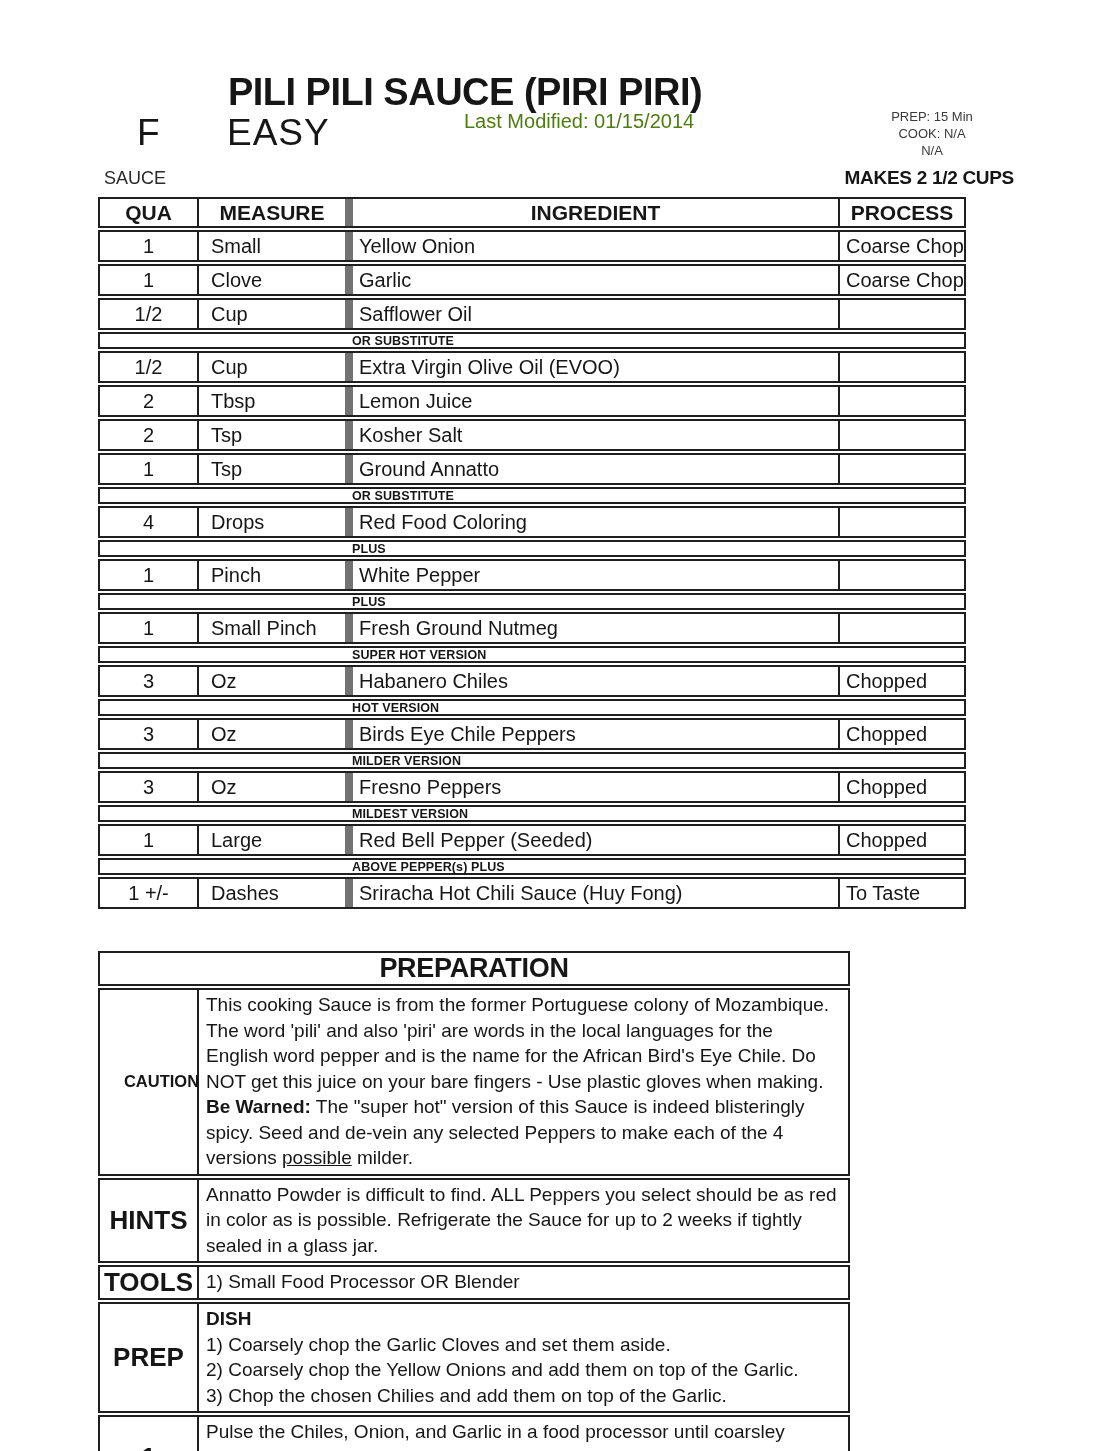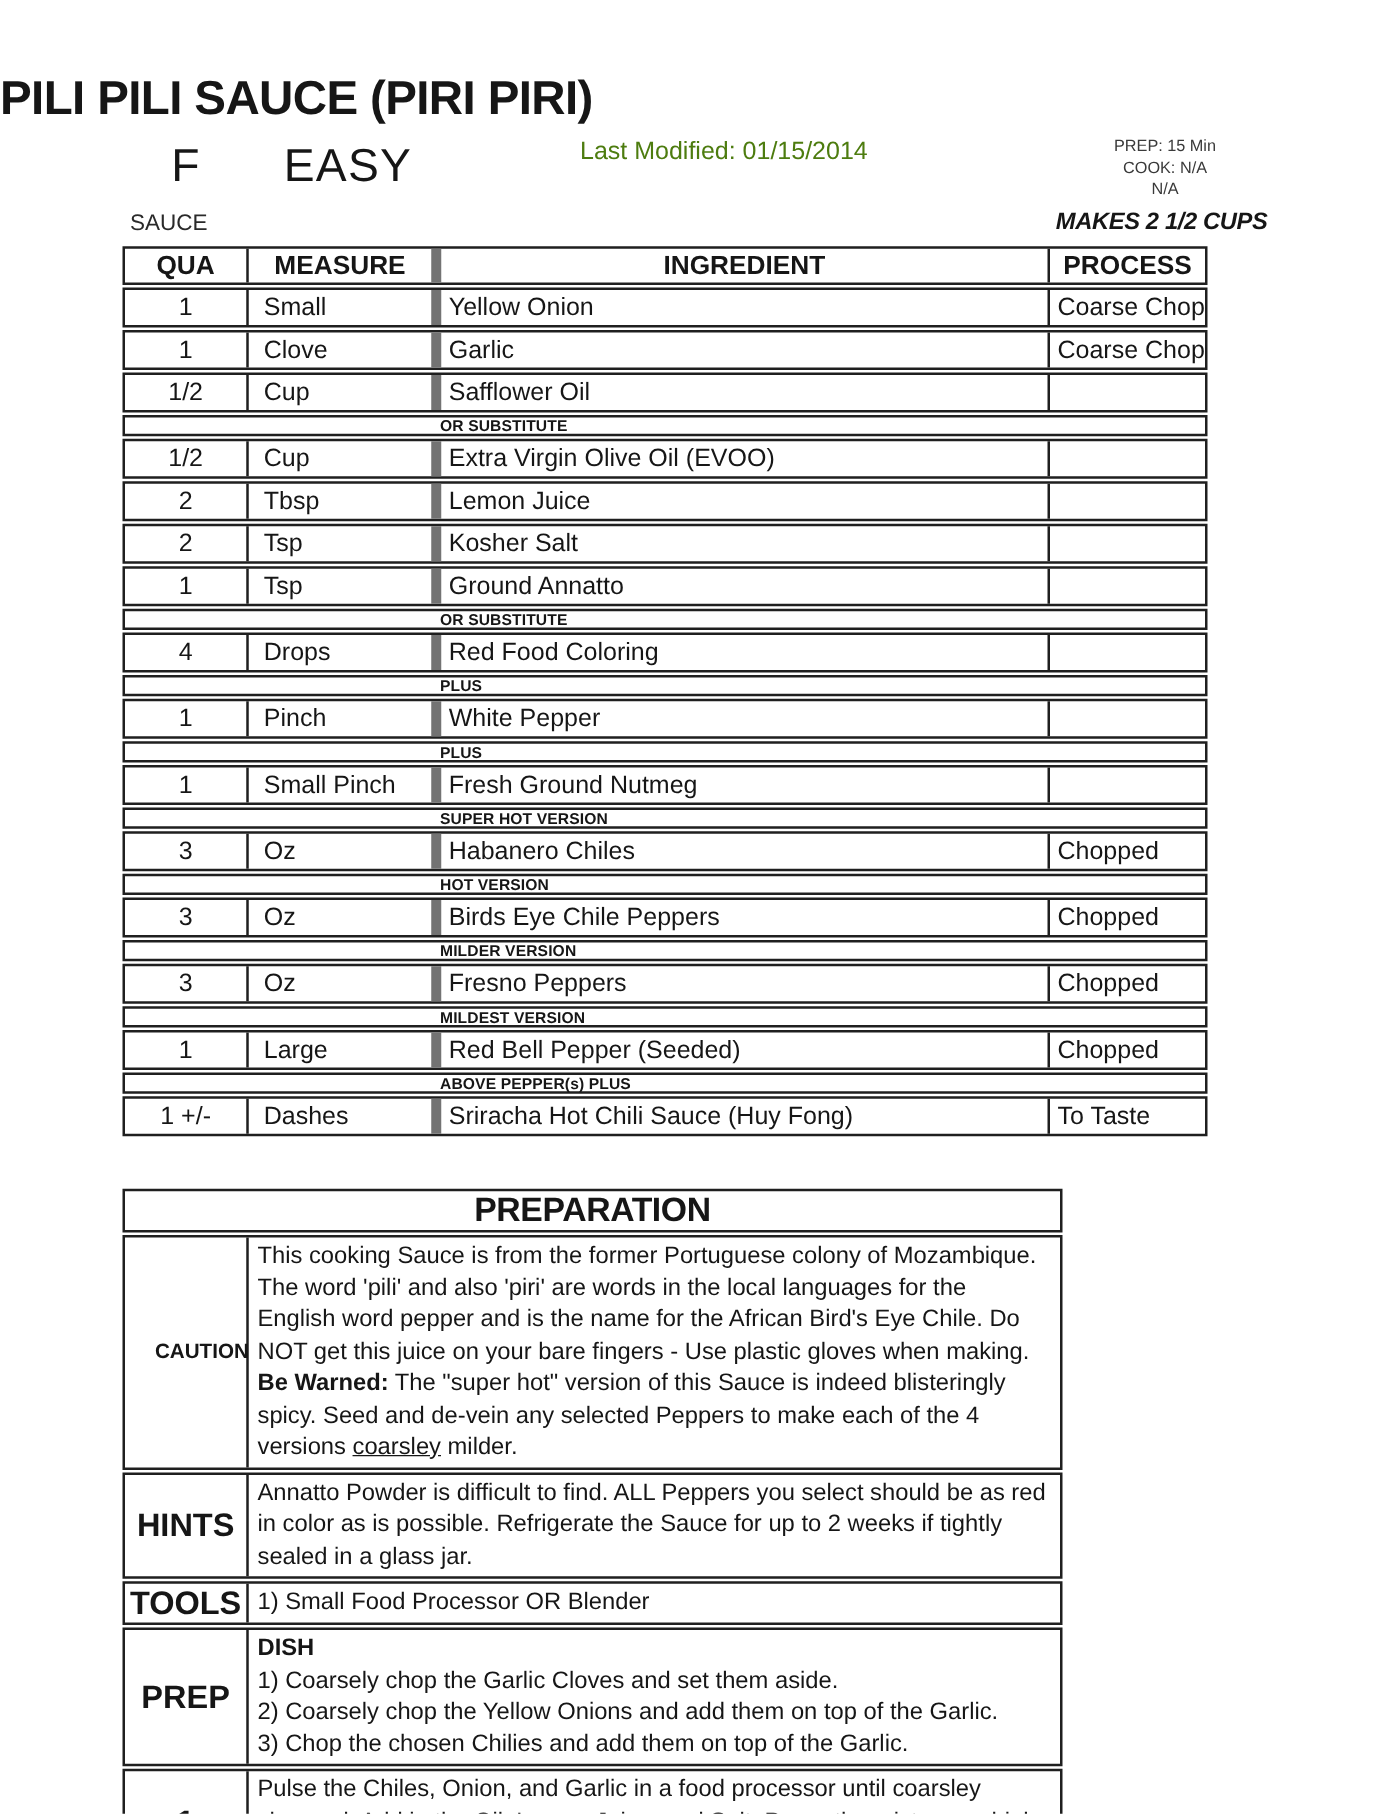--- a/index.html
+++ b/index.html
@@ -6,34 +6,34 @@
   html,body { background:#ffffff; }
   body {
     width:1120px; height:1451px; position:relative;
     font-family:"Liberation Sans", sans-serif;
     color:#161616;
   }
   .page { position:absolute; inset:0; background:#ffffff; }
 
   
   .title {
-    position:absolute; top:58px; left:0; width:930px;
-    font-size:38px; font-weight:bold; letter-spacing:-0.5px;
+    position:absolute; top:71px; left:0; width:930px;
+    text-align:center; font-size:38px; font-weight:bold; letter-spacing:-0.5px;
   }
   .last-modified { position:absolute; top:110px; left:464px; font-size:20px; color:#4d7c0f; }
   .times {
     position:absolute; top:108px; left:852px; width:160px;
     text-align:center; font-size:13px; line-height:17px; color:#3a3a3a;
   }
   .grade { position:absolute; top:112px; left:137px; font-size:37px; }
   .difficulty { position:absolute; top:112px; left:227px; font-size:37px; letter-spacing:1px; }
   .category { position:absolute; top:168px; left:104px; font-size:18px; color:#2a2a2a; }
   .yield {
     position:absolute; top:167px; left:810px; width:204px;
-    text-align:right; font-size:19px; font-weight:bold; letter-spacing:-0.3px;font-style:italic;
+    text-align:right; font-size:19px; font-weight:bold; letter-spacing:-0.3px;
   }
 
   
   .ingredients { position:absolute; top:197px; left:98px; width:868px; }
   .irow {
     display:flex; border:2px solid #1f1f1f; margin-bottom:2px;
     height:32px; align-items:stretch; font-size:20px; background:#fff;
   }
   .irow.header { height:31px; font-weight:bold; font-size:21px; }
   .cell { display:flex; align-items:center; overflow:hidden; white-space:nowrap; }
@@ -340,21 +340,21 @@
 
   <section class="preparation">
     <div class="ptitle">
       <span>PREPARATION</span>
     </div>
     <div id="prep-rows">
         <div class="prow">
           <div class="plabel small">CAUTION</div>
           <div class="ptext">
             <div class="block"><span>This cooking Sauce is from the former Portuguese colony of Mozambique. The word 'pili' and also 'piri' are words in the local languages for the English word pepper and is the name for the African Bird's Eye Chile. Do NOT get this juice on your bare fingers - Use plastic gloves when making.</span></div>
-            <div class="block"><span class="seg-bold ">Be Warned:</span><span> The "super hot" version of this Sauce is indeed blisteringly spicy. Seed and de-vein any selected Peppers to make each of the 4 versions </span><span class="seg-underline">coarsley</span><span> milder.</span></div>
+            <div class="block"><span class="seg-bold ">Be Warned:</span><span> The "super hot" version of this Sauce is indeed blisteringly spicy. Seed and de-vein any selected Peppers to make each of the 4 versions </span><span class="seg-underline">possible</span><span> milder.</span></div>
           </div>
         </div>
         <div class="prow">
           <div class="plabel">HINTS</div>
           <div class="ptext">
             <div class="block"><span>Annatto Powder is difficult to find. ALL Peppers you select should be as red in color as is possible. Refrigerate the Sauce for up to 2 weeks if tightly sealed in a glass jar.</span></div>
           </div>
         </div>
         <div class="prow">
           <div class="plabel">TOOLS</div>

